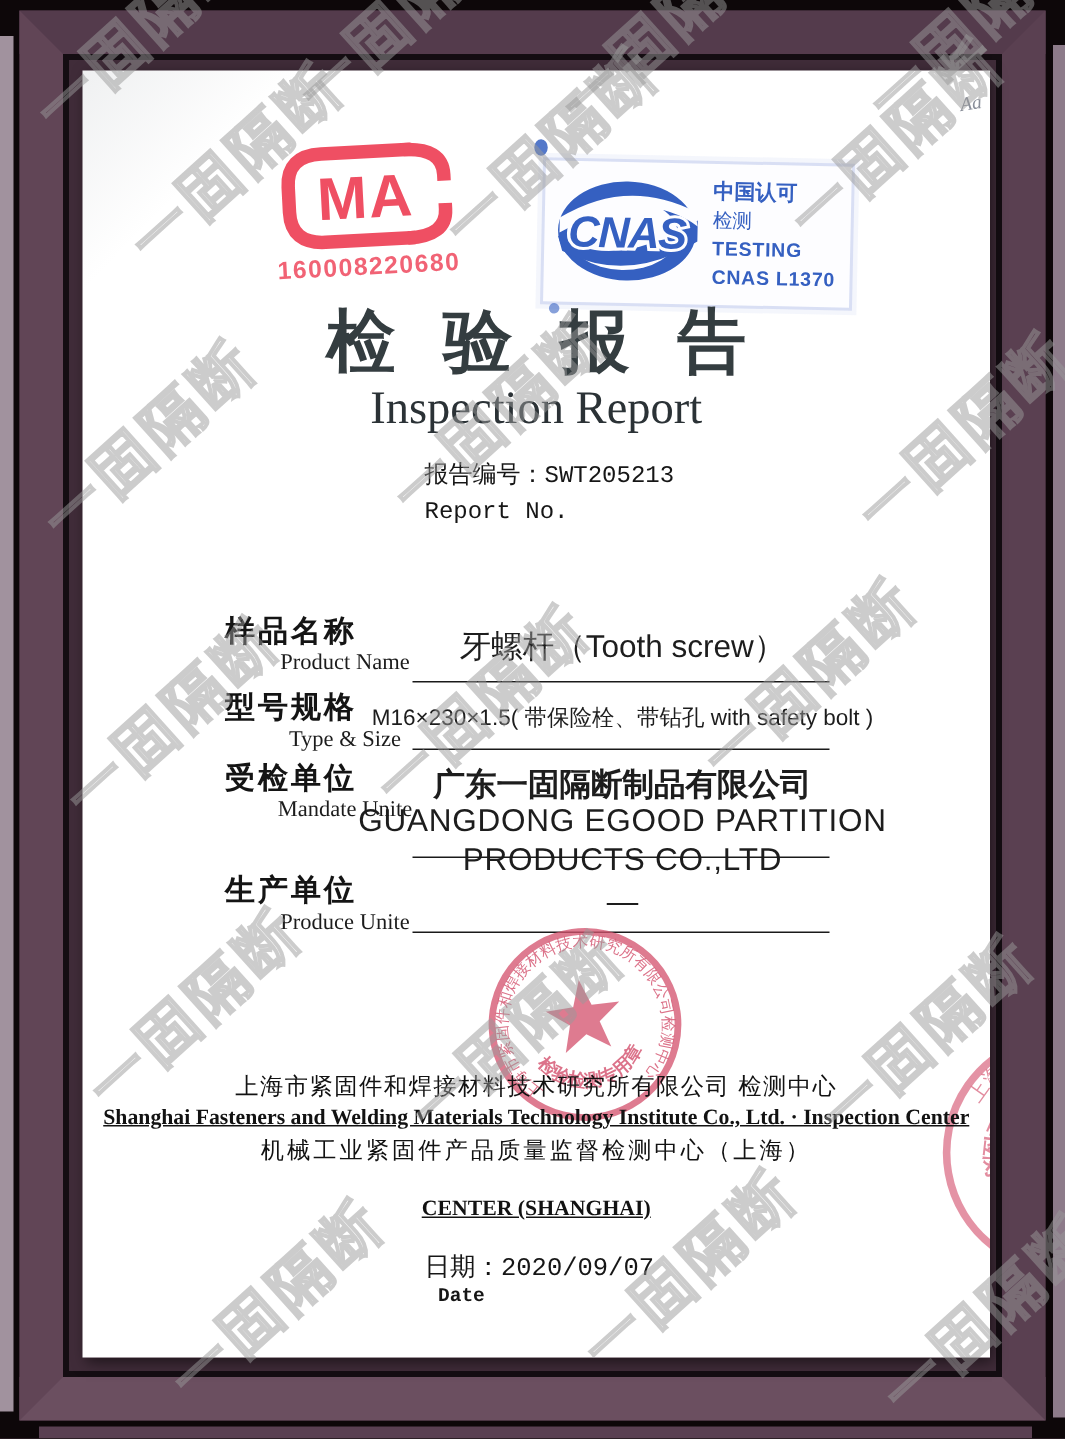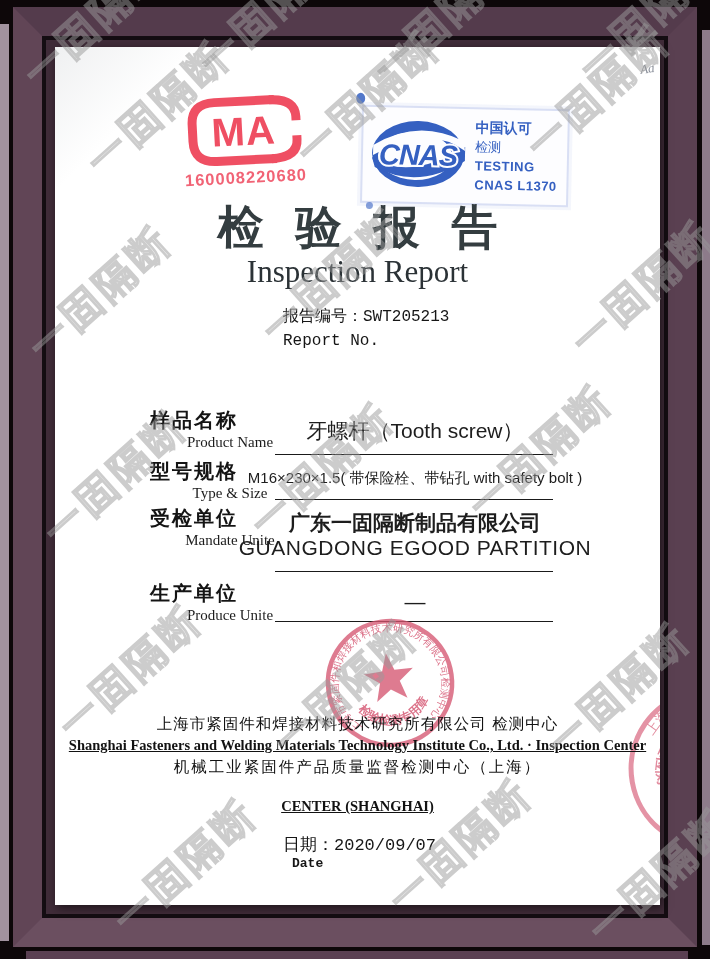--- a/index.html
+++ b/index.html
@@ -119,20 +119,21 @@
 
     <div class="lzh" style="top:411px">型号规格</div>
     <div class="len" style="top:438px">Type &amp; Size</div>
     <div class="val" style="top:422px;font-size:15px">M16×230×1.5( 带保险栓、带钻孔 with safety bolt )</div>
     <div class="rule" style="top:452px"></div>
 
     <div class="lzh" style="top:458px">受检单位</div>
     <div class="len" style="top:485px">Mandate Unite</div>
     <div class="val b" style="top:462px">广东一固隔断制品有限公司</div>
     <div class="val ls" style="top:489px">GUANGDONG EGOOD PARTITION</div>
+    <div class="val ls" style="top:515px">PRODUCTS CO.,LTD</div>
     <div class="rule" style="top:524px"></div>
 
     <div class="lzh" style="top:533px">生产单位</div>
     <div class="len" style="top:560px">Produce Unite</div>
     <div class="val" style="top:543px">—</div>
     <div class="rule" style="top:574px"></div>
 
     <div class="seal">
       <svg width="170" height="170" viewBox="-85 -85 170 170">
         <circle r="62" fill="none" stroke="#d4536f" stroke-width="4.5" opacity=".85"></circle>

